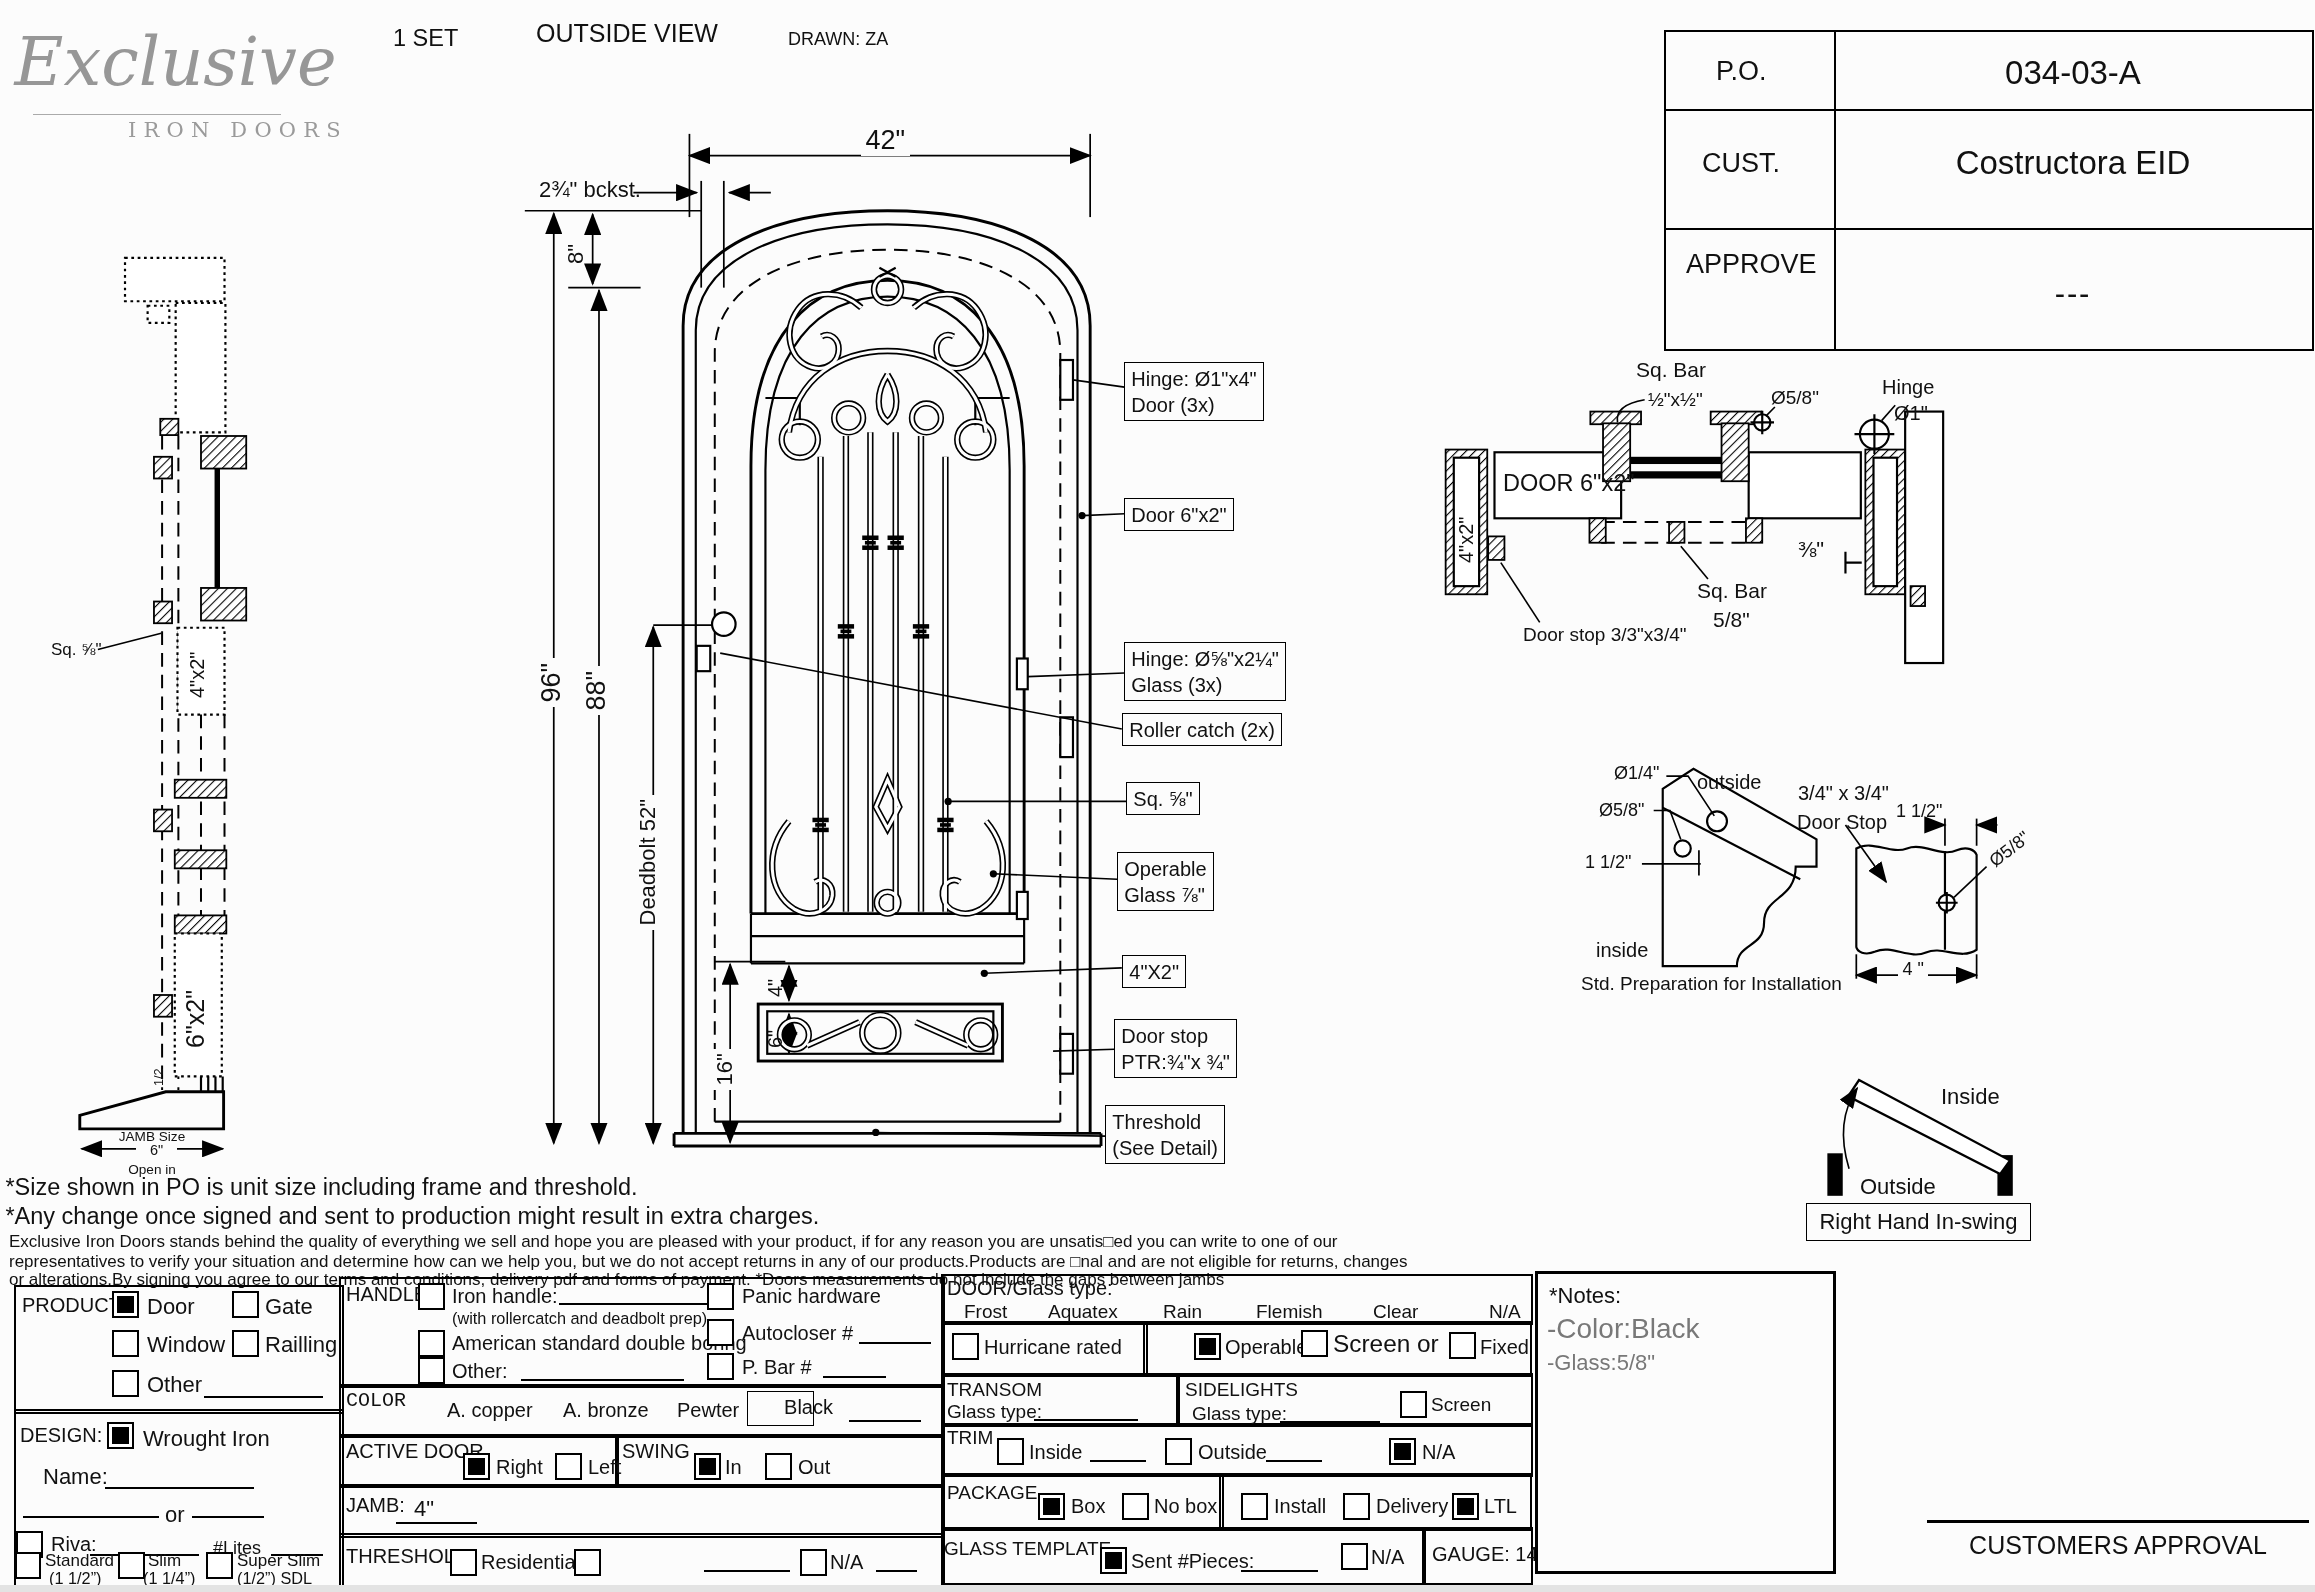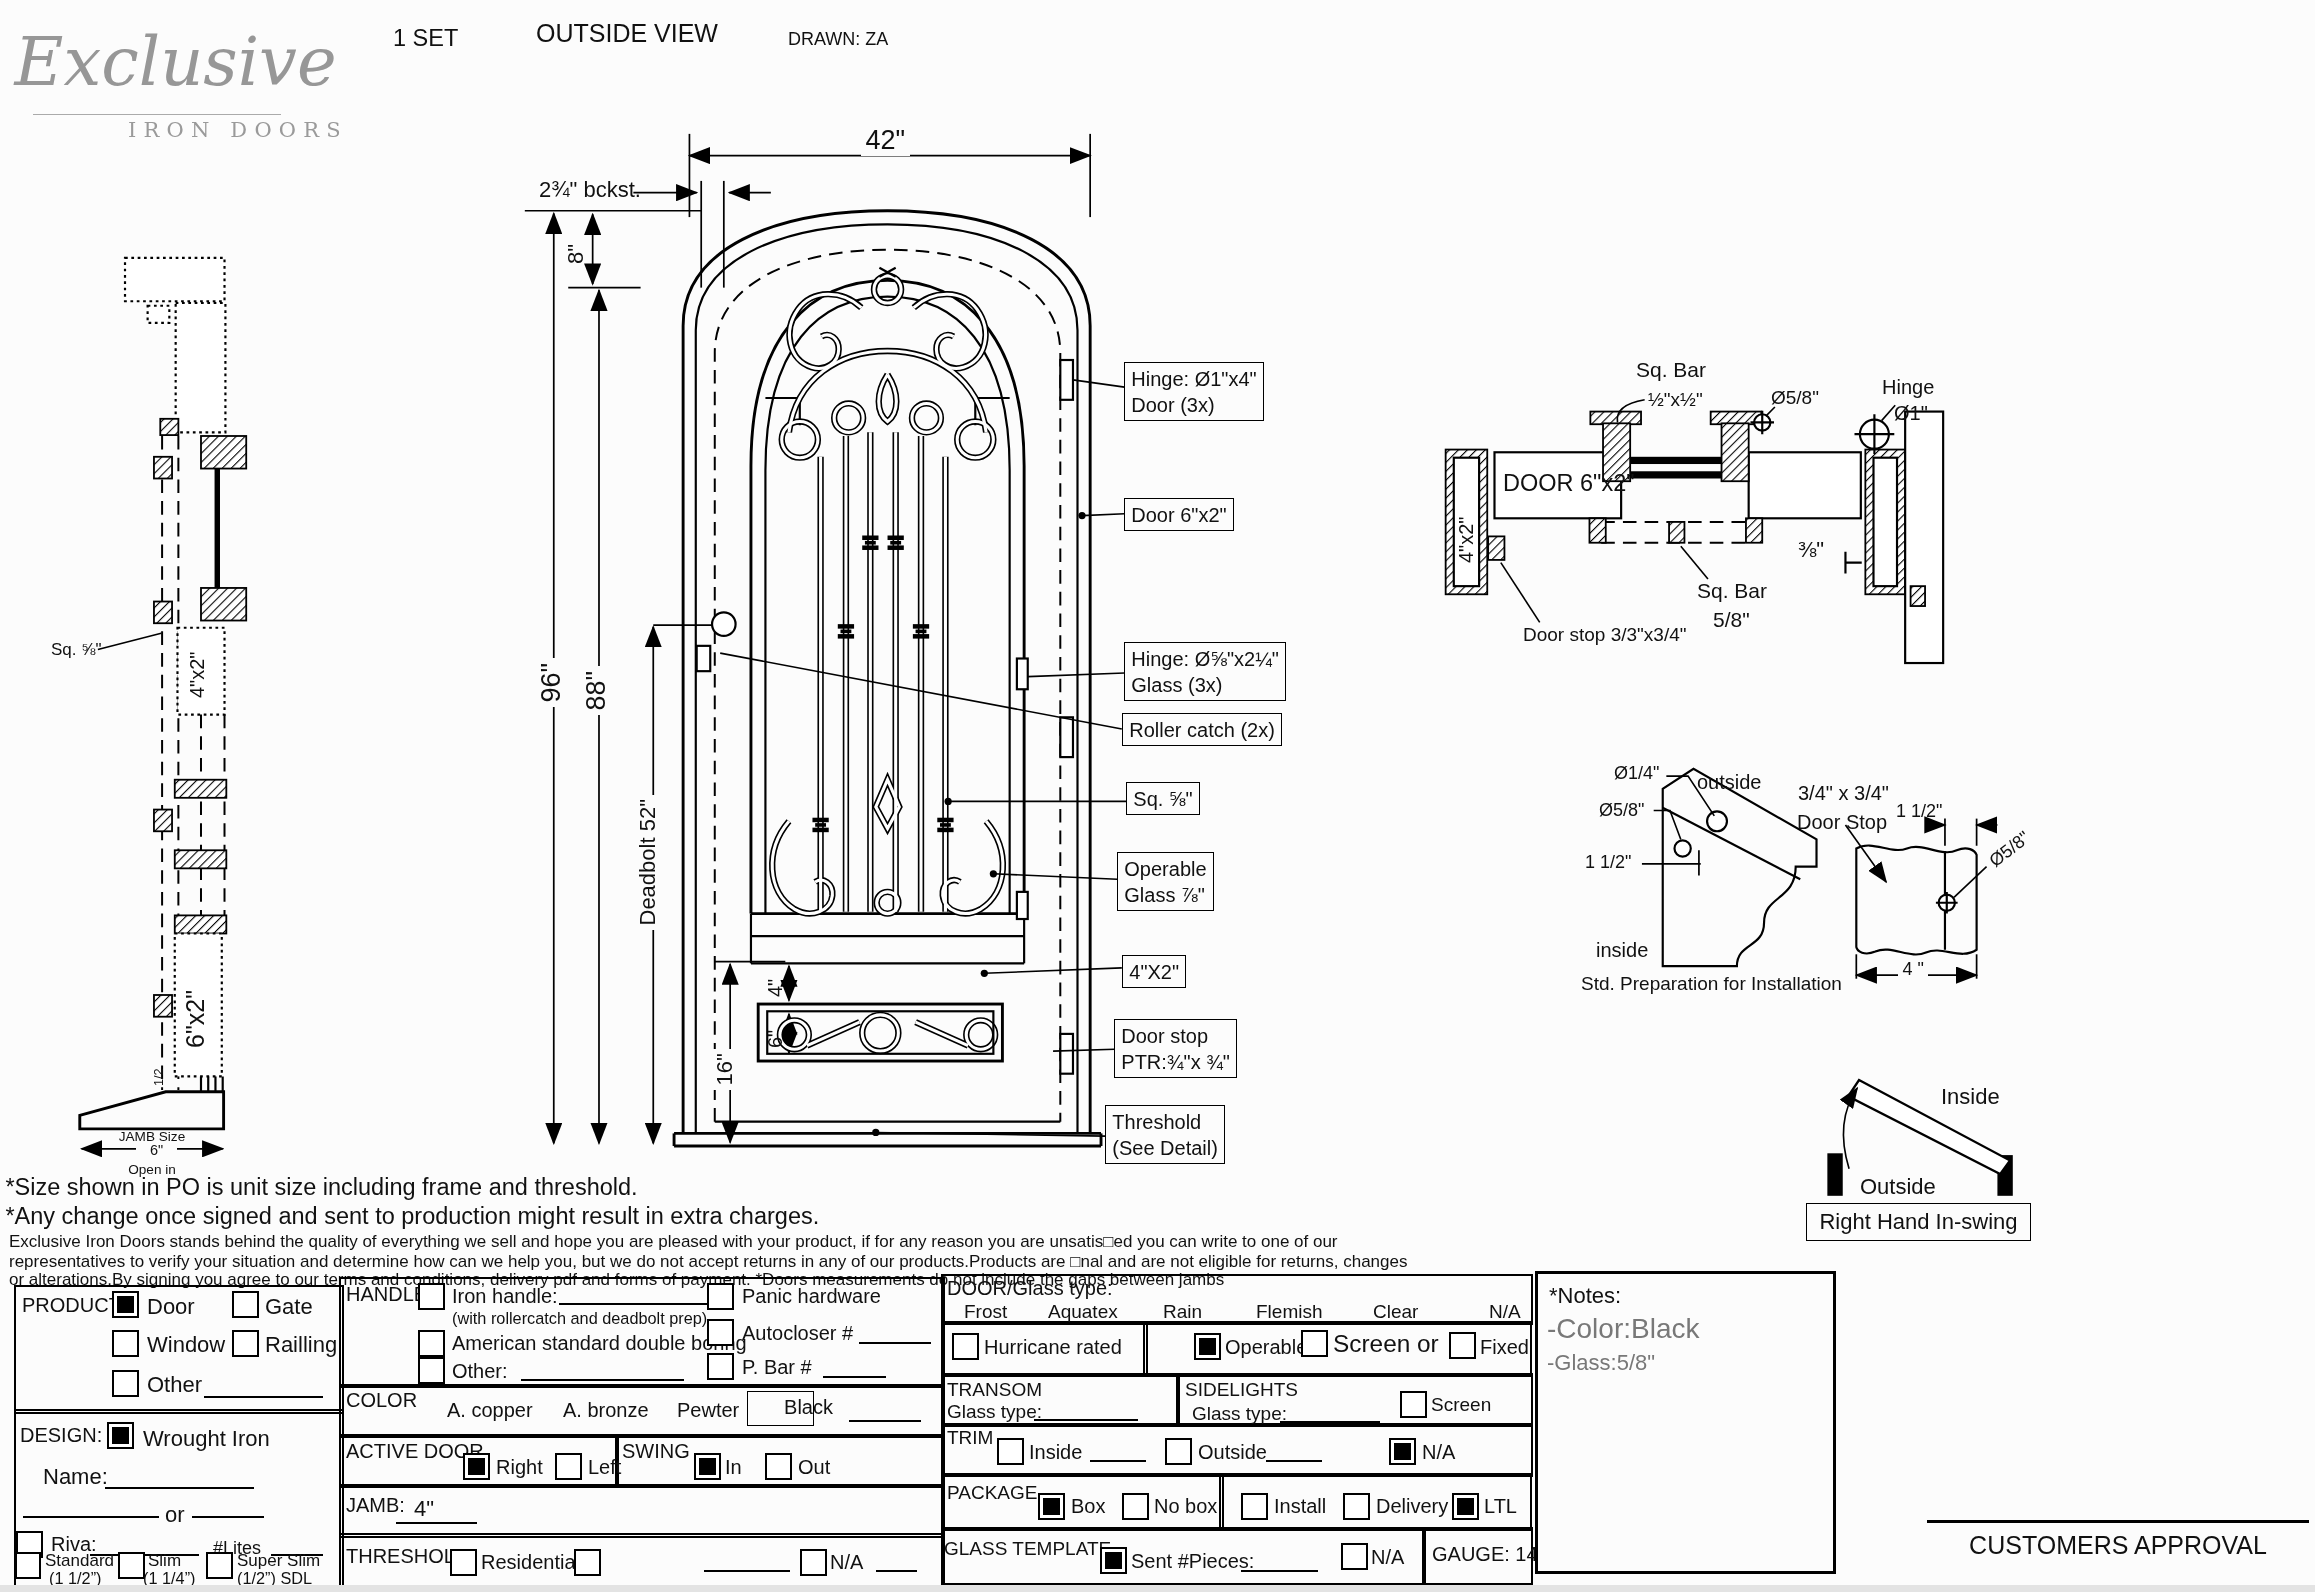--- a/index.html
+++ b/index.html
@@ -308,20 +308,31 @@
   </svg>
 
   <div class="t logo-script" style="left:14.5px;top:23.5px;font-size:67px;">Exclusive</div>
   <div style="position:absolute;left:33px;top:114px;width:248px;border-top:1.8px solid #aaa;"></div>
   <div class="t logo-sub" style="left:128px;top:118px;font-size:21px;">IRON DOORS</div>
 
   <div class="t" style="left:393px;top:25px;font-size:23.5px;">1  SET</div>
   <div class="t" style="left:536px;top:19px;font-size:25px;">OUTSIDE VIEW</div>
   <div class="t" style="left:788px;top:29px;font-size:18px;">DRAWN: ZA</div>
 
+  <div class="box" style="left:1664px;top:30px;width:646px;height:317px;background:#fcfcfc;">
+    <div style="position:absolute;left:168px;top:0;bottom:0;border-left:2.7px solid #000;"></div>
+    <div style="position:absolute;left:0;top:77px;right:0;border-top:2.7px solid #000;"></div>
+    <div style="position:absolute;left:0;top:196px;right:0;border-top:2.7px solid #000;"></div>
+    <div class="t" style="left:50px;top:23.5px;font-size:27px;">P.O.</div>
+    <div class="t ctr" style="left:168px;top:22px;width:478px;font-size:33px;">034-03-A</div>
+    <div class="t" style="left:36px;top:116px;font-size:27px;">CUST.</div>
+    <div class="t ctr" style="left:168px;top:112px;width:478px;font-size:33px;">Costructora EID</div>
+    <div class="t" style="left:20px;top:217px;font-size:27px;">APPROVE</div>
+    <div class="t ctr" style="left:168px;top:244px;width:478px;font-size:31px;letter-spacing:1.8px;">---</div>
+  </div>
 
   <div class="t bg" style="left:861px;top:125px;font-size:27px;">42"</div>
   <div class="t" style="left:539px;top:177px;font-size:22px;">2¾" bckst.</div>
   <div class="t rot" style="left:563px;top:264px;font-size:22px;">8"</div>
   <div class="t rot bg" style="left:536px;top:707px;font-size:27px;">96"</div>
   <div class="t rot bg" style="left:581px;top:715px;font-size:27px;">88"</div>
   <div class="t rot bg" style="left:635px;top:930px;font-size:22px;">Deadbolt 52"</div>
   <div class="t rot bg" style="left:712px;top:1090px;font-size:22px;">16"</div>
   <div class="t rot" style="left:764px;top:997px;font-size:20px;">4"</div>
   <div class="t rot" style="left:764px;top:1048px;font-size:20px;">6"</div>
@@ -461,21 +472,21 @@
   <div class="uline" style="left:521px;top:1379px;width:163px;"></div>
   <span class="cb" style="left:707px;top:1283px;"></span>
   <div class="t" style="left:742px;top:1285px;font-size:20px;">Panic hardware</div>
   <span class="cb" style="left:707px;top:1319px;"></span>
   <div class="t" style="left:742px;top:1322px;font-size:20px;">Autocloser #</div>
   <div class="uline" style="left:859px;top:1342px;width:72px;"></div>
   <span class="cb" style="left:707px;top:1353px;"></span>
   <div class="t" style="left:742px;top:1356px;font-size:20px;">P. Bar #</div>
   <div class="uline" style="left:823px;top:1376px;width:63px;"></div>
 
-  <div class="t" style="left:346px;top:1389px;font-size:20px;">COLOR</div>
+  <div class="t" style="left:346px;top:1389px;font-size:20px;font-family:Liberation Mono, monospace;">COLOR</div>
   <div class="t" style="left:447px;top:1399px;font-size:20px;">A. copper</div>
   <div class="t" style="left:563px;top:1399px;font-size:20px;">A. bronze</div>
   <div class="t" style="left:677px;top:1399px;font-size:20px;">Pewter</div>
   <div class="box thin" style="left:747px;top:1391px;width:65px;height:33px;">
     <div class="t ctr" style="left:0;top:3.6px;width:100%;font-size:20px;margin-left:28px;">Black</div>
   </div>
   <div class="uline" style="left:849px;top:1420px;width:72px;"></div>
 
   <div class="t" style="left:346px;top:1440px;font-size:20px;">ACTIVE DOOR</div>
   <span class="cb checked" style="left:463px;top:1453px;"></span>

